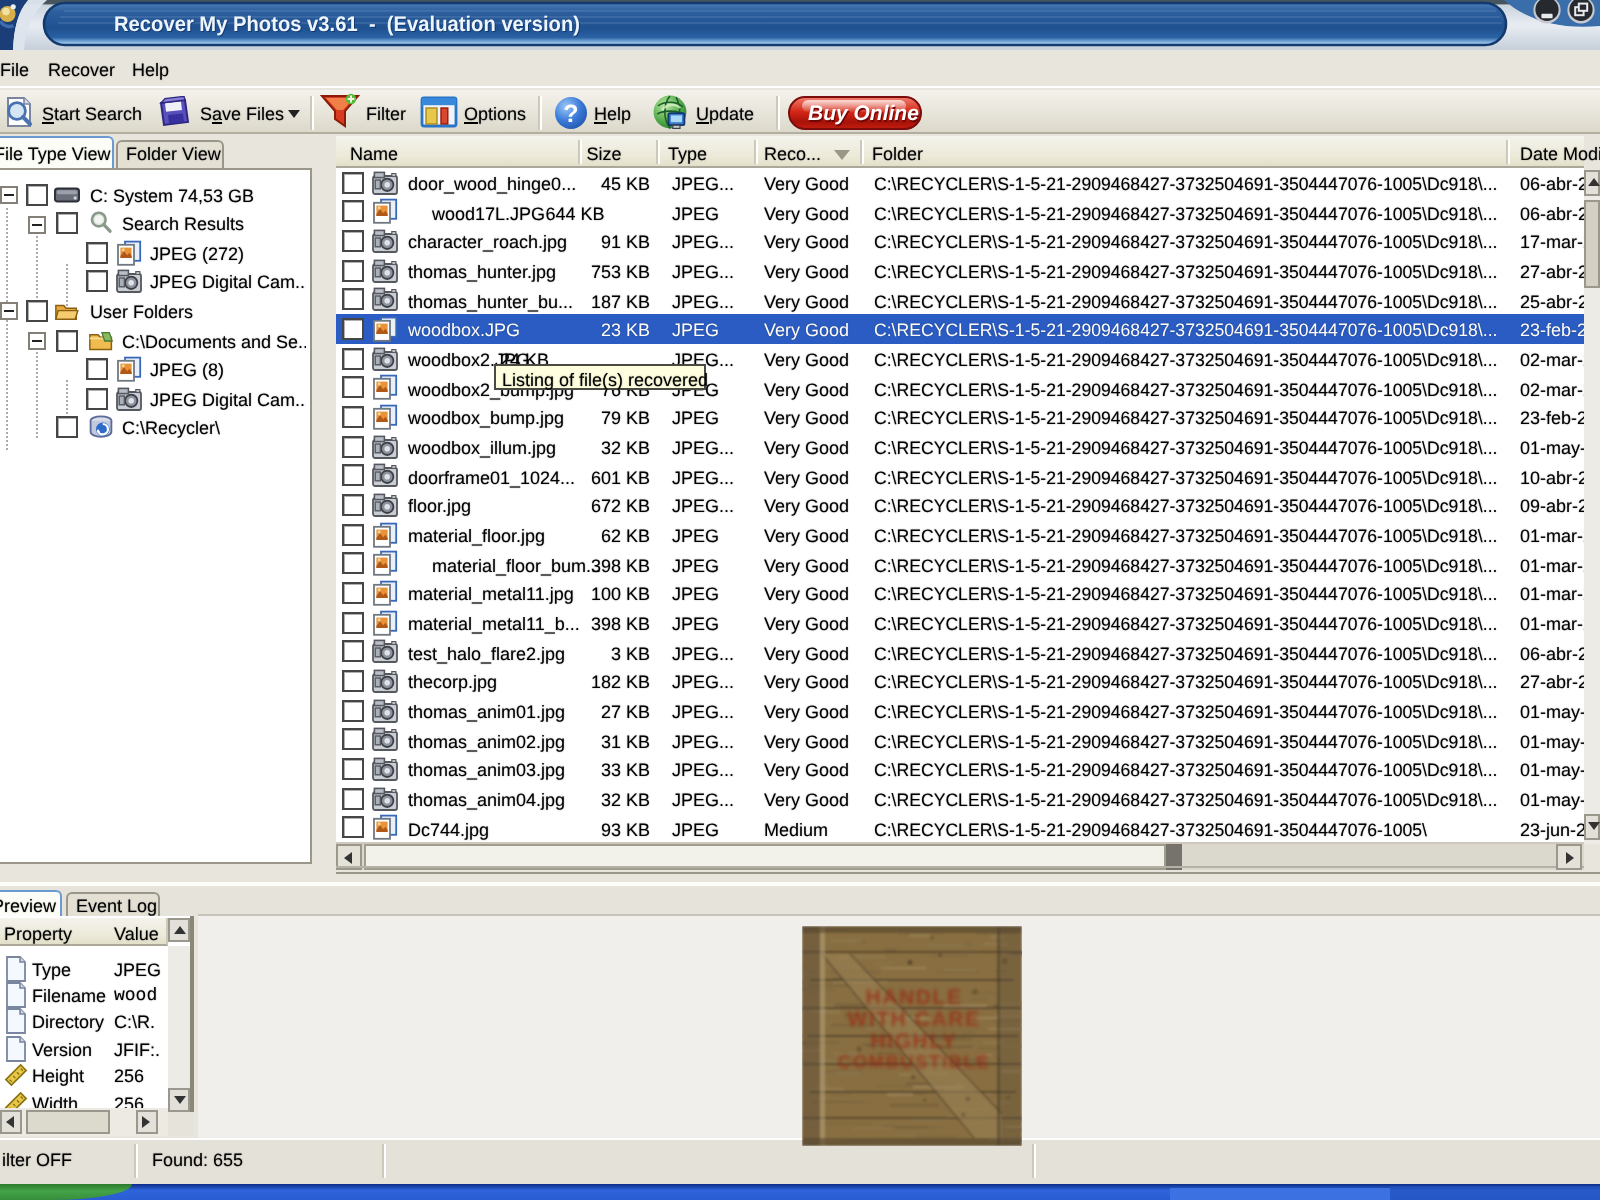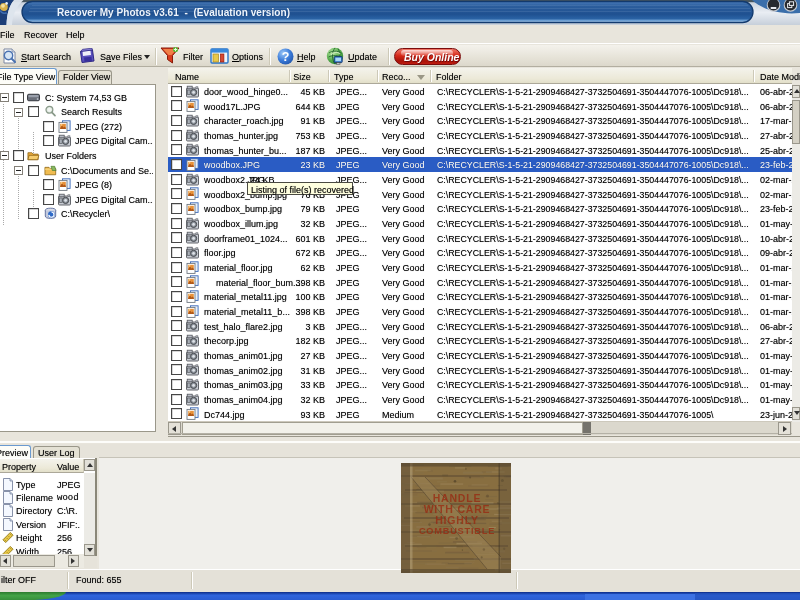--- a/index.html
+++ b/index.html
@@ -264,22 +264,22 @@
 <div class="txt" style="left:204px;top:87.0px;color:#000;">door_wood_hinge0...</div>
 <div class="txt" style="left:250px;top:87.0px;width:75px;text-align:right;color:#000;">45 KB</div>
 <div class="txt" style="left:336px;top:87.0px;color:#000;">JPEG...</div>
 <div class="txt" style="left:382px;top:87.0px;color:#000;">Very Good</div>
 <div class="txt" style="left:437px;top:87.0px;color:#000;transform:scaleX(0.978);transform-origin:0 0;">C:\RECYCLER\S-1-5-21-2909468427-3732504691-3504447076-1005\Dc918\...</div>
 <div class="txt" style="left:760px;top:87.0px;width:33px;overflow:hidden;color:#000;">06-abr-2</div>
 <div class="cb" style="left:171px;top:100.17px;"></div>
 <svg class="ab" style="left:186px;top:99.17px" width="13" height="13">
     <use href="#pic"></use>
   </svg>
-<div class="txt" style="left:204px;top:101.67px;color:#000;">wood17L.JPG</div>
-<div class="txt" style="left:250px;top:101.67px;width:75px;text-align:right;color:#000;">644 KB</div>
+<div class="txt" style="left:216px;top:101.67px;color:#000;">wood17L.JPG</div>
+<div class="txt" style="left:250px;top:101.67px;width:75px;text-align:center;color:#000;">644 KB</div>
 <div class="txt" style="left:336px;top:101.67px;color:#000;">JPEG</div>
 <div class="txt" style="left:382px;top:101.67px;color:#000;">Very Good</div>
 <div class="txt" style="left:437px;top:101.67px;color:#000;transform:scaleX(0.978);transform-origin:0 0;">C:\RECYCLER\S-1-5-21-2909468427-3732504691-3504447076-1005\Dc918\...</div>
 <div class="txt" style="left:760px;top:101.67px;width:33px;overflow:hidden;color:#000;">06-abr-2</div>
 <div class="cb" style="left:171px;top:114.84px;"></div>
 <svg class="ab" style="left:186px;top:113.84px" width="13" height="13">
     <use href="#cam"></use>
   </svg>
 <div class="txt" style="left:204px;top:116.34px;color:#000;">character_roach.jpg</div>
 <div class="txt" style="left:250px;top:116.34px;width:75px;text-align:right;color:#000;">91 KB</div>
@@ -503,21 +503,21 @@
 <div class="ab" style="left:778px;top:422px;width:13px;height:13px;background:#e4e1d8;border:1px solid #9a978c;"></div>
 <div class="ab" style="left:172px;top:425.5px;width:0;height:0;border-top:3.5px solid transparent;border-bottom:3.5px solid transparent;border-right:4.5px solid #333;"></div>
 <div class="ab" style="left:783px;top:425.5px;width:0;height:0;border-top:3.5px solid transparent;border-bottom:3.5px solid transparent;border-left:4.5px solid #333;"></div>
 <div class="ab" style="left:794px;top:89px;width:0;height:0;border-left:3px solid transparent;border-right:3px solid transparent;border-bottom:4px solid #333;"></div>
 <div class="ab" style="left:794px;top:411px;width:0;height:0;border-left:3px solid transparent;border-right:3px solid transparent;border-top:4px solid #333;"></div>
 <div class="ab" style="left:168px;top:436px;width:632px;height:1px;background:#9a978a;"></div>
 
 <div class="ab" style="left:0;top:441px;width:800px;height:1.5px;background:#fdfdfa;"></div>
 <div class="ab" style="left:0;top:444px;width:800px;height:14px;background:#e6e3da;"></div>
 <div class="ab" style="left:33px;top:446px;width:47px;height:12px;background:#e4e1d4;border:1px solid #9a978a;border-bottom:none;border-radius:3px 3px 0 0;"></div>
-<div class="txt" style="left:38px;top:448px;">User Log</div>
+<div class="txt" style="left:38px;top:448px;">Event Log</div>
 <div class="ab" style="left:-8px;top:445px;width:39px;height:13px;background:#fdfdf8;border:1px solid #6a9ad0;border-bottom:none;border-radius:3px 3px 0 0;"></div>
 <div class="txt" style="left:-4px;top:448px;">Preview</div>
 
 <div class="ab" style="left:0;top:458px;width:97px;height:110px;background:#fff;border-right:2px solid #8a8778;"></div>
 <div class="ab hdr" style="left:0;top:459px;width:84px;height:14px;border-right:1px solid #cdc9b8;"></div>
 <div class="txt" style="left:2px;top:462px;">Property</div>
 <div class="txt" style="left:57px;top:462px;">Value</div>
 <div class="ab" style="left:84px;top:459px;width:11px;height:12px;background:#e2e0d8;border:1px solid #9a978c;"></div>
 <div class="ab" style="left:86.5px;top:463px;width:0;height:0;border-left:3px solid transparent;border-right:3px solid transparent;border-bottom:4px solid #333;"></div>
 <div class="ab" style="left:84px;top:473px;width:11px;height:71px;background:#ecebe6;"></div>

